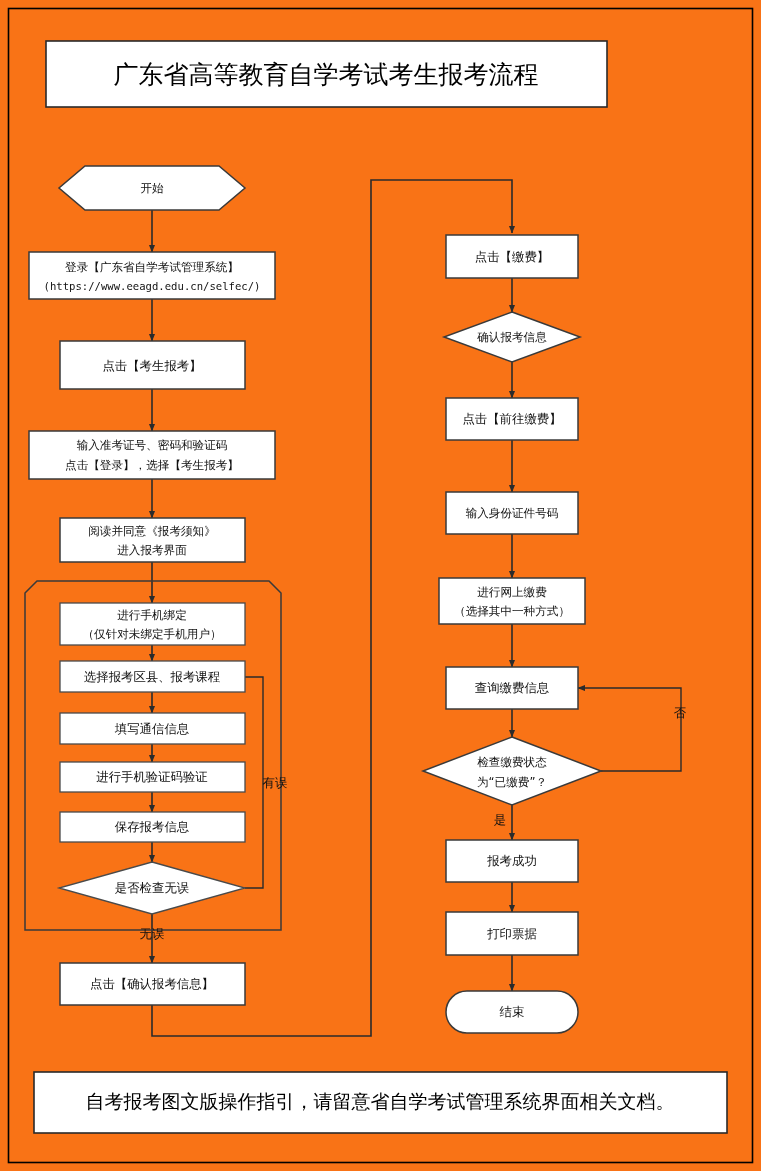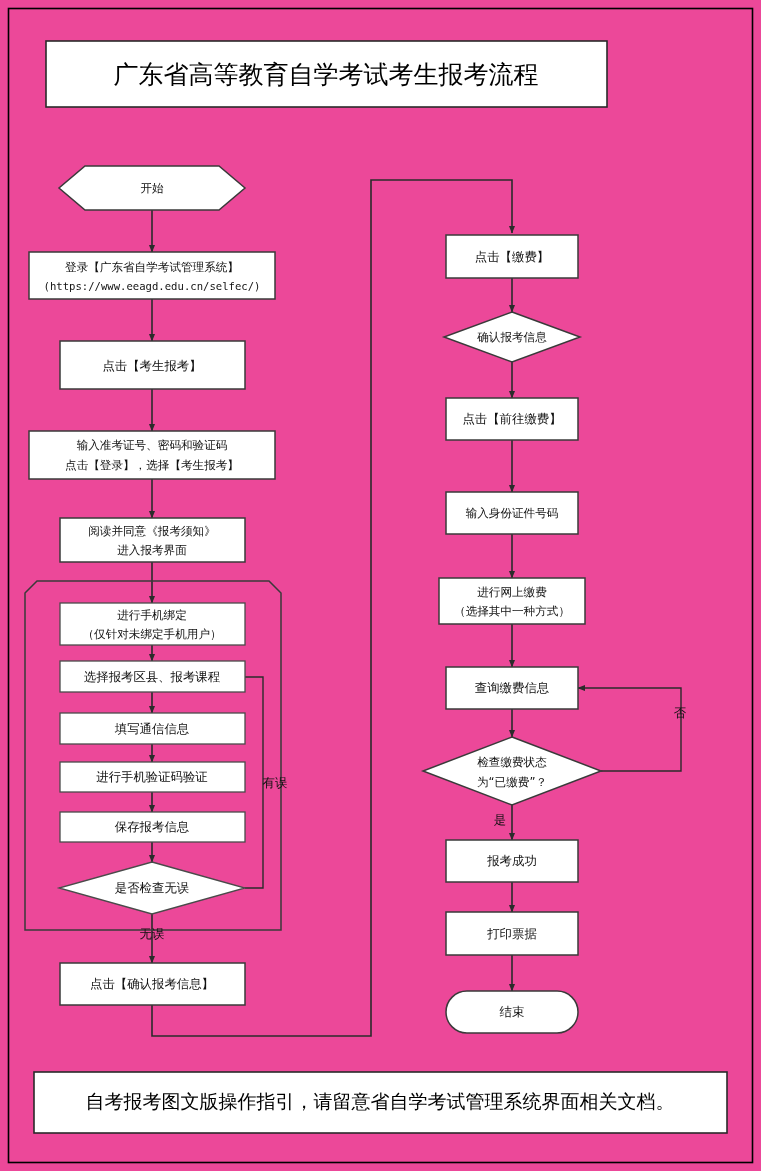--- a/index.html
+++ b/index.html
@@ -7,21 +7,21 @@
     padding: 0;
     background: #ffffff;
   }
   body {
     font-family: "DejaVu Sans", "Liberation Sans", sans-serif;
   }
   #page {
     position: relative;
     width: 761px;
     height: 1171px;
-    background: #ec4899;
+    background: #f97316;
     overflow: hidden;
     text-align: right;
   }
   #flow-svg {
     position: absolute;
     left: 0;
     top: 0;
     width: 761px;
     height: 1171px;
   }

